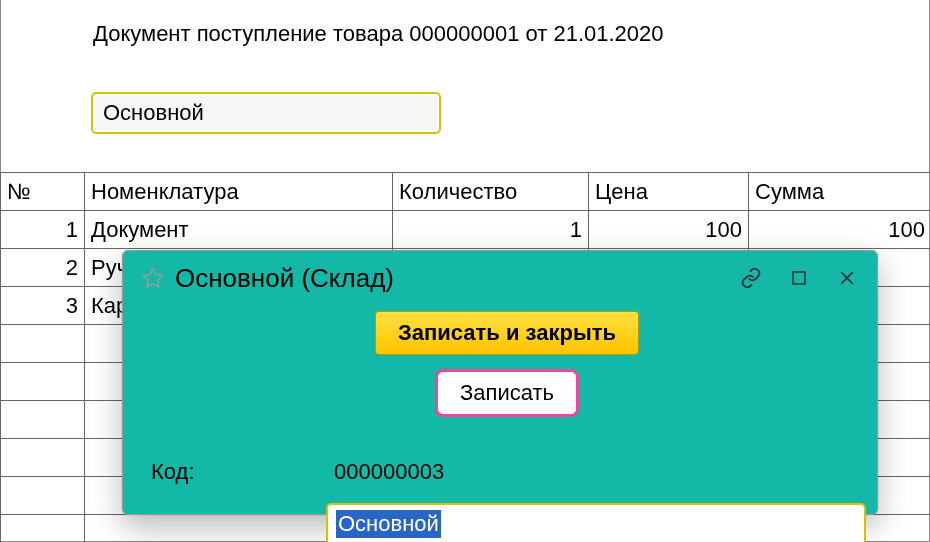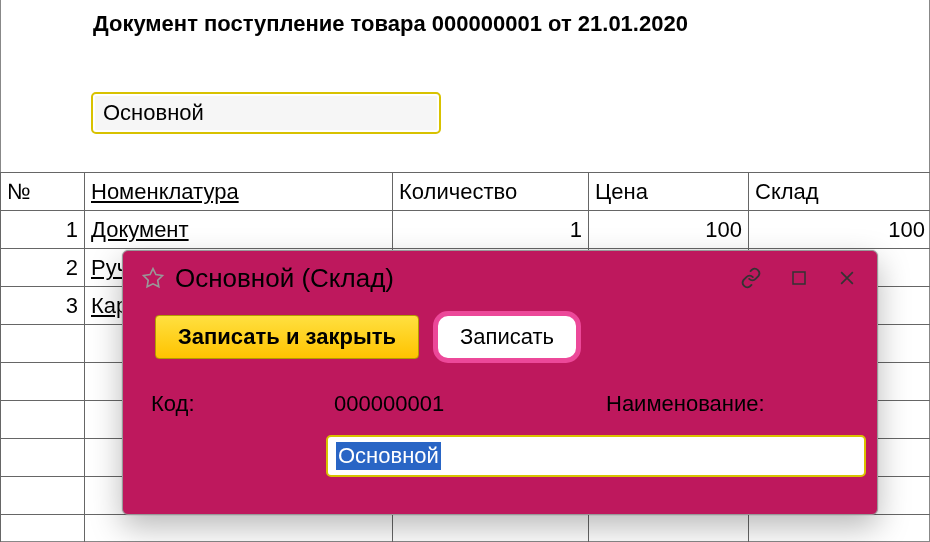--- a/index.html
+++ b/index.html
@@ -13,23 +13,23 @@
     .container {
       position: relative;
       width: 930px;
       height: 542px;
       background: #fff;
       border: 1px solid #888;
       border-top: none;
     }
     .doc-title {
       position: absolute;
-      top: 11px; left: 92px;
-      font-size: 22px;
-      font-weight: 700;
+      top: 21px; left: 92px;
+      font-size: 22px;
+      font-weight: 400;
     }
     .warehouse-pill {
       position: absolute;
       top: 92px; left: 90px;
       width: 350px; height: 42px;
       background: #f6f6f6;
       border: 2px solid #d8c200;
       border-radius: 5px;
       padding: 0 10px;
       font-size: 22px;
@@ -49,41 +49,41 @@
     table.main td {
       border: 1px solid #666;
       height: 38px;
       padding: 0 6px;
       font-size: 22px;
       overflow: hidden;
       white-space: nowrap;
       vertical-align: middle;
     }
     .col-num { width: 84px; }
-    .col-name { width: 308px; text-decoration: underline; }
+    .col-name { width: 308px; }
     .col-qty { width: 196px; }
     .col-price { width: 160px; }
     .col-sum { }
     .col-num.row { text-align: right; }
     .col-qty.row, .col-price.row, .col-sum.row { text-align: right; }
 
     .spacer-row td {
       border-left: none;
       border-right: none;
       border-bottom: none;
     }
 
     
     .dialog {
       position: absolute;
       top: 250px;
       left: 121px;
       width: 756px;
       height: 265px;
-      background: #be185d;
+      background: #14b8a6;
       border: 1px solid #999;
       border-radius: 6px;
       box-shadow: 0 12px 32px rgba(0,0,0,0.28), 0 0 0 1px rgba(0,0,0,0.05);
       z-index: 50;
     }
     .dialog-titlebar {
       display: flex; align-items: center;
       height: 54px;
       padding: 0 16px 0 18px;
       font-size: 26px;
@@ -100,35 +100,36 @@
     }
     .chrome-btn {
       width: 28px; height: 28px; display: flex;
       align-items: center; justify-content: center;
       cursor: pointer;
     }
     .dialog-toolbar {
       display: flex; align-items: center;
       gap: 14px;
       padding: 6px 18px 0 32px;
+      flex-direction: column;
     }
     .btn-primary {
       background: linear-gradient(#ffe040,#ffc300);
       border: 1px solid #b59b00;
       border-radius: 4px;
       padding: 8px 22px;
       font-size: 22px;
       font-weight: 700;
       color: #000;
       cursor: pointer;
     }
     .btn {
       background: #fff;
-      border: 5px solid #ec4899;
-      border-radius: 15px;
+      border: 3px solid #ec4899;
+      border-radius: 8px;
       padding: 8px 22px;
       font-size: 22px;
       cursor: pointer;
     }
     .toolbar-spacer { flex: 1 1 auto; }
     .btn-drop {
       display: flex; align-items: center; gap: 6px;
     }
     .chevron {
       width: 10px; height: 10px;
@@ -178,21 +179,21 @@
     <span>Основной</span>
   </div>
 
   <table class="main">
     <tbody>
         <tr>
       <td class="col-num">№</td>
       <td class="col-name">Номенклатура</td>
       <td class="col-qty">Количество</td>
       <td class="col-price">Цена</td>
-      <td class="col-sum">Склад</td>
+      <td class="col-sum">Сумма</td>
     </tr>
     <tr>
       <td class="col-num row">1</td>
       <td class="col-name row">Документ</td>
       <td class="col-qty row">1</td>
       <td class="col-price row">100</td>
       <td class="col-sum row">100</td>
     </tr>
     <tr>
       <td class="col-num row">2</td>
@@ -282,23 +283,22 @@
     </div>
 
     <div class="dialog-toolbar">
       <button class="btn-primary">Записать и закрыть</button>
       <button class="btn">Записать</button>
       <div class="toolbar-spacer"></div>
     </div>
 
     <div class="dialog-form">
       <span>Код:</span>
-      <span class="readonly-field">000000001</span>
-
-      <span>Наименование:</span>
+      <span class="readonly-field">000000003</span>
+
       <div class="input-wrap">
         <div class="input-box wide">
           <span class="selection">Основной</span>
         </div>
       </div>
     </div>
   </div>
 
 </div>
 

